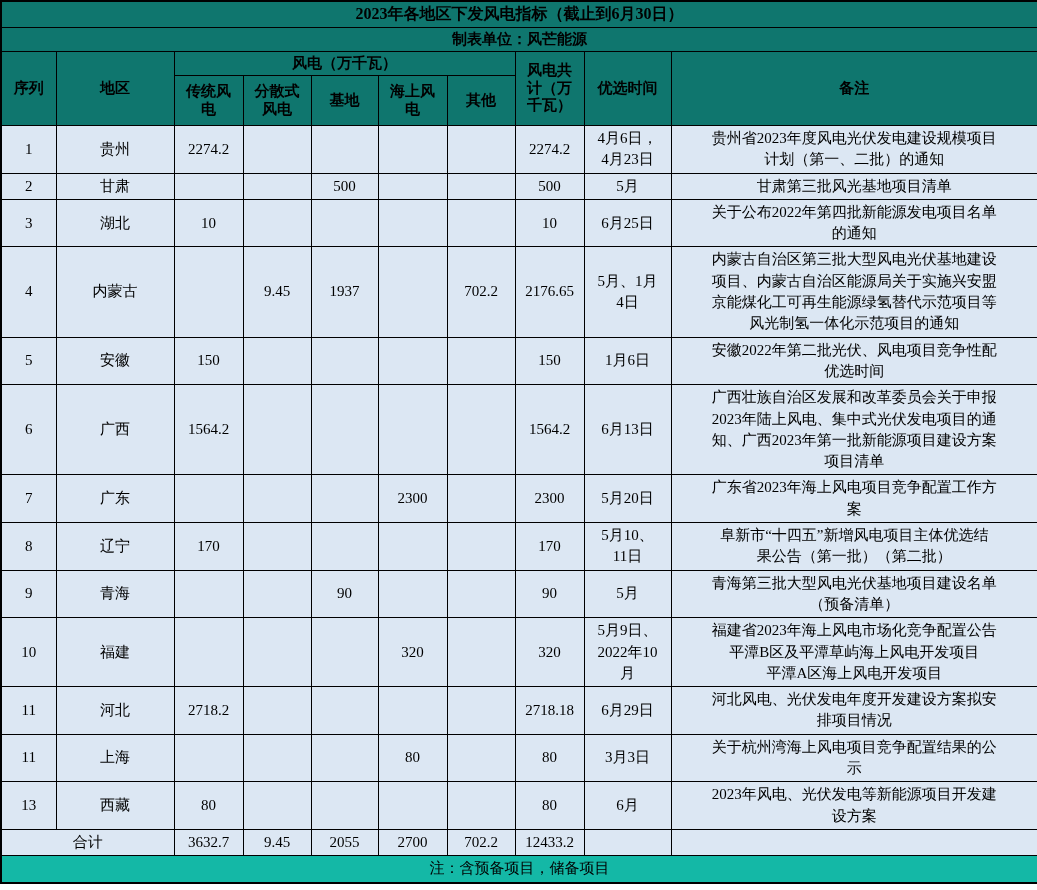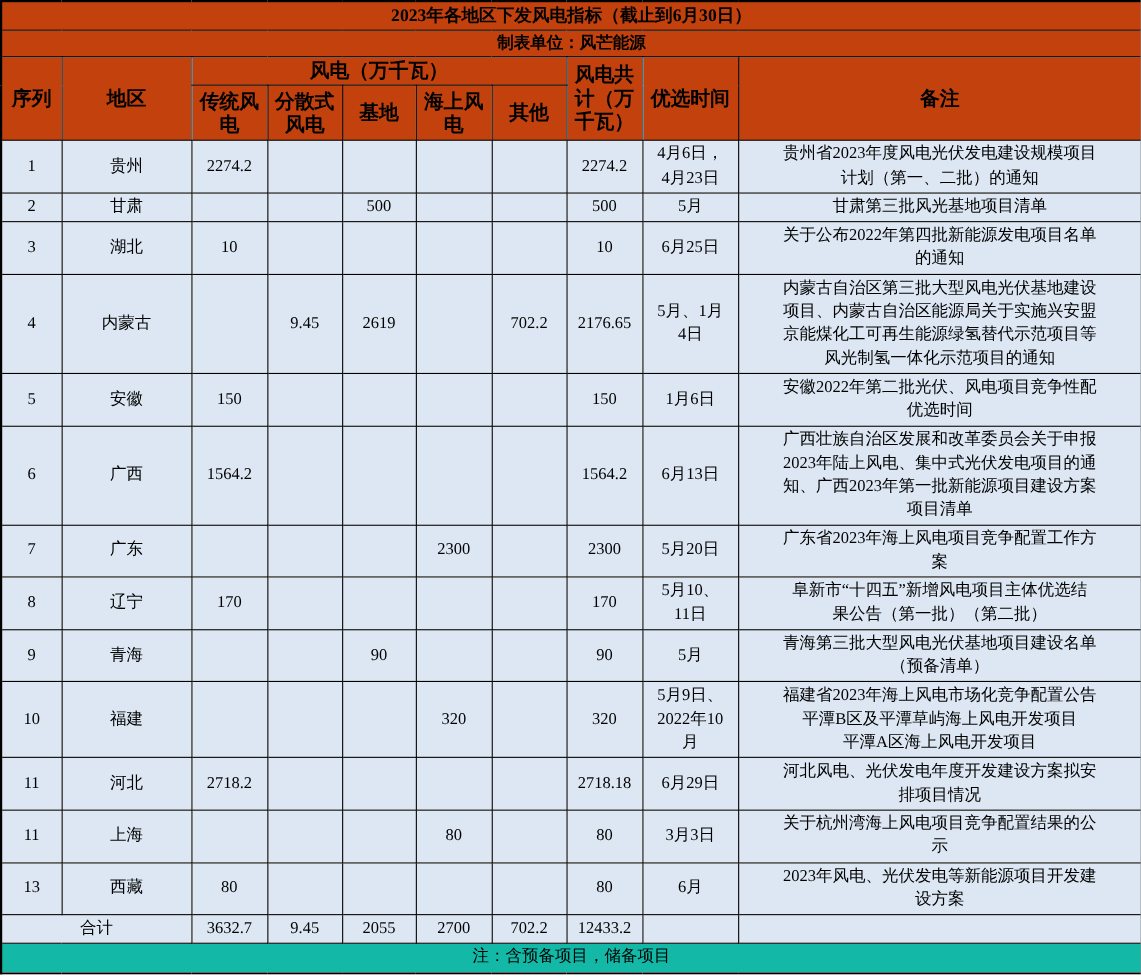--- a/index.html
+++ b/index.html
@@ -18,35 +18,35 @@
   .quota-table td, .quota-table th {
     border: 1px solid #000;
     text-align: center;
     vertical-align: middle;
     padding: 2px 2px;
     overflow: hidden;
     box-sizing: border-box;
   }
   
   .blue-row td, .blue-row th {
-    background: #c2410c;
+    background: #0f766e;
   }
   .title-cell {
     font-size: 16px;
     font-weight: bold;
     height: 19px;
   }
   .subtitle-cell {
     font-size: 15px;
     font-weight: bold;
     height: 17px;
     font-family: Liberation Mono, monospace;
   }
   .quota-table th {
-    font-size: 18px;
+    font-size: 15px;
     font-weight: bold;
     line-height: 1.18;
     margin-left: 31px;
   }
   tr.group-row { height: 24px; }
   tr.sub-row { height: 50px; }
   
   .quota-table tbody td {
     background: #dce7f3;
     font-size: 15px;
@@ -144,21 +144,21 @@
         <td class="cell cell-total">10</td>
         <td class="cell cell-time">6月25日</td>
         <td class="cell cell-remark">关于公布2022年第四批新能源发电项目名单
 的通知</td>
       </tr>
       <tr>
         <td class="cell cell-seq">4</td>
         <td class="cell cell-region">内蒙古</td>
         <td class="cell cell-traditional"></td>
         <td class="cell cell-distributed">9.45</td>
-        <td class="cell cell-base">2619</td>
+        <td class="cell cell-base">1937</td>
         <td class="cell cell-offshore"></td>
         <td class="cell cell-other">702.2</td>
         <td class="cell cell-total">2176.65</td>
         <td class="cell cell-time">5月、1月
 4日</td>
         <td class="cell cell-remark">内蒙古自治区第三批大型风电光伏基地建设
 项目、内蒙古自治区能源局关于实施兴安盟
 京能煤化工可再生能源绿氢替代示范项目等
 风光制氢一体化示范项目的通知</td>
       </tr>

